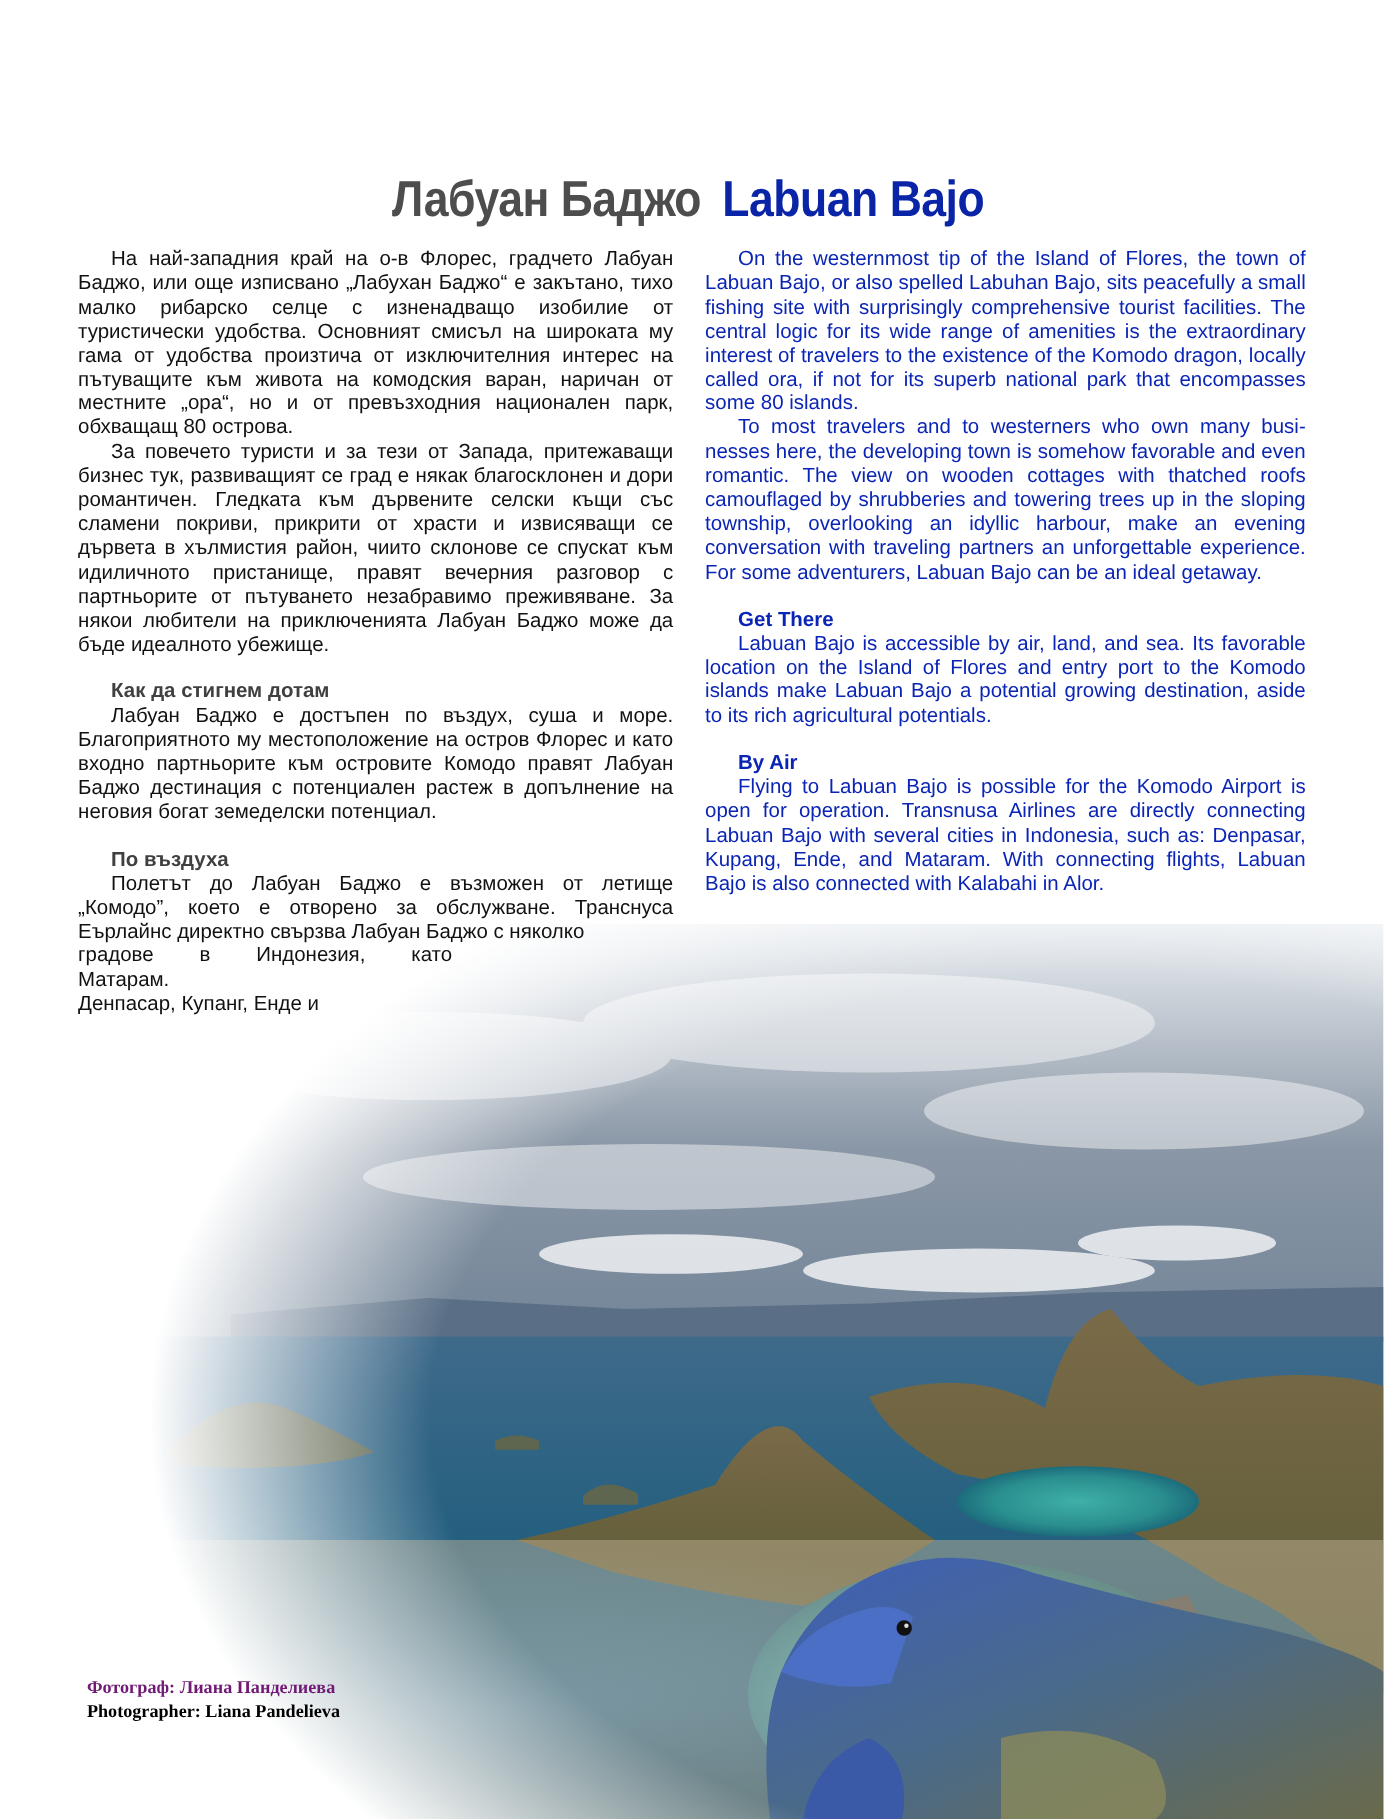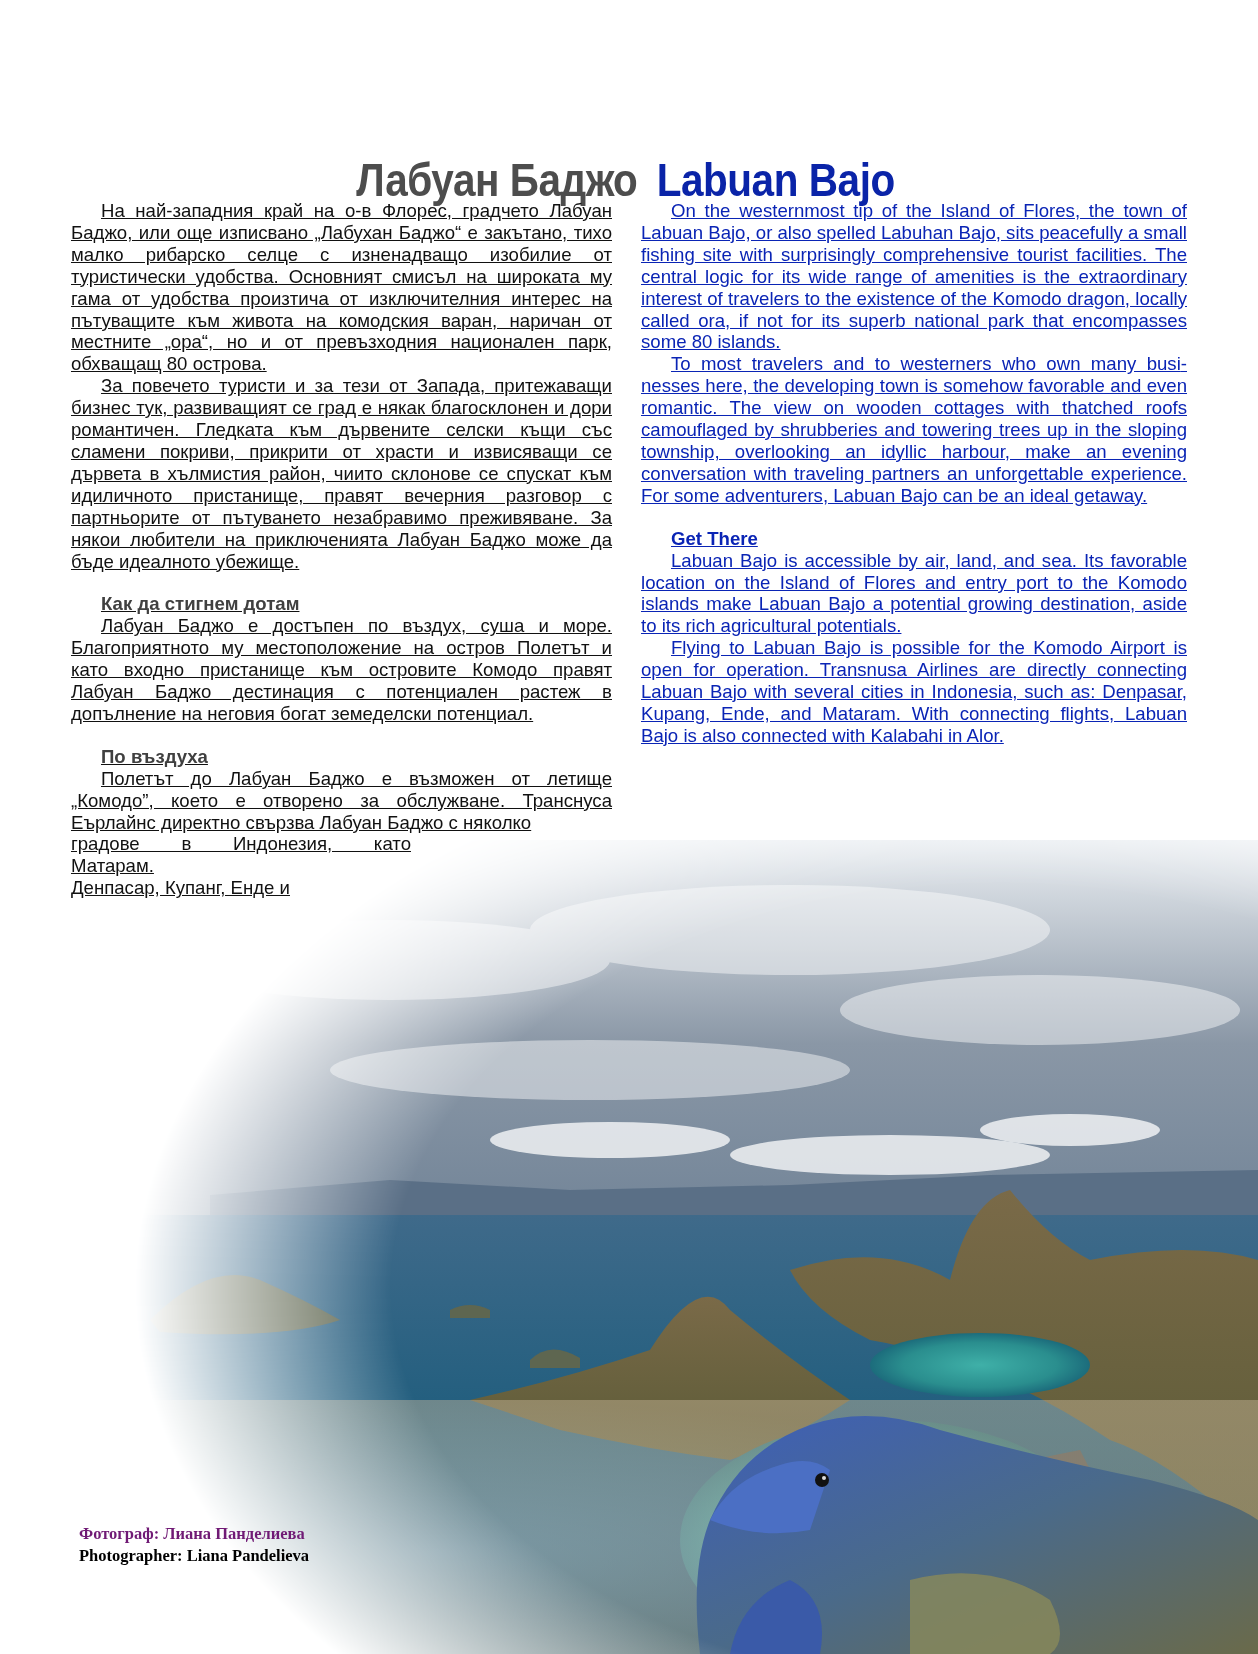--- a/index.html
+++ b/index.html
@@ -11,22 +11,22 @@
   .title {
     position: absolute; top: 122px; left: 0; width: 1258px;
     text-align: center; font-size: 46px; font-weight: bold;
     letter-spacing: -0.5px; white-space: nowrap;
     transform: scaleX(0.88); transform-origin: 600px 0;
   }
   .title .bg { color: #4d4d4d; }
   .title .en { color: #0a24a8; margin-left: 22px; }
 
   .col {
-    position: absolute; top: 200px; font-size: 18.6px; line-height: 21.9px;
-    text-align: justify; z-index: 3; text-decoration: underline;
+    position: absolute; top: 224px; font-size: 18.6px; line-height: 21.9px;
+    text-align: justify; z-index: 3;
   }
   .col.left  { left: 71px;  width: 541px; color: #111; }
   .col.right { left: 641px; width: 546px; color: #0a24b5; }
   .col p { margin: 0; text-indent: 30px; }
   .col h3 { margin: 21px 0 0 0; font-size: 18.6px; font-weight: bold; text-indent: 30px; line-height: 21.9px; }
   .col.left h3 { color: #404040; }
   .col.right h3 { color: #0a24b5; }
   .narrow { display: block; width: 340px; text-align: justify; text-align-last: justify; }
 
   
@@ -47,35 +47,36 @@
 <body>
 
 <h1 class="title">
   <span class="bg">Лабуан Баджо</span><span class="en">Labuan Bajo</span>
 </h1>
 
 <div class="col left">
   <p>На най-западния край на о-в Флорес, градчето Лабуан Баджо, или още изписвано „Лабухан Баджо“ е закътано, тихо малко рибарско селце с изненадващо изобилие от туристически удобства. Основният смисъл на широката му гама от удобства произтича от  изключителния интерес на пътуващите към живота на комодския варан, наричан от местните „ора“, но и от превъзходния национален парк, обхващащ 80 острова.</p>
   <p>За повечето туристи и за тези от Запада, притежаващи бизнес тук, развиващият се град е някак благосклонен и дори романтичен. Гледката към дървените селски къщи със сламени покриви, прикрити от храсти и извисяващи се дървета в хълмистия район, чиито склонове се спускат към идиличното пристанище, правят вечерния разговор с партньорите от пътуването незабравимо преживяване. За някои любители на приключенията Лабуан Баджо може да бъде идеалното убежище.</p>
   <h3>Как да стигнем дотам</h3>
-  <p>Лабуан Баджо е достъпен по въздух, суша и море. Благоприятното му местоположение на остров Полетът и като входно пристанище към островите Комодо правят Лабуан Баджо дестинация с потенциален растеж в допълнение на неговия богат земеделски потенциал.</p>
+  <p>Лабуан Баджо е достъпен по въздух, суша и море. Благоприятното му местоположение на остров Флорес и като входно партньорите към островите Комодо правят Лабуан Баджо дестинация с потенциален растеж в допълнение на неговия богат земеделски потенциал.</p>
   <h3>По въздуха</h3>
   <p><span>Полетът до Лабуан Баджо е възможен от летище „Комодо”, което е отворено за обслужване. Транснуса Еърлайнс директно свързва Лабуан Баджо с няколко</span></p>
   <div style="text-indent:0">
     <span class="narrow">градове в Индонезия, като</span>
     <span style="display:block">Матарам.</span>
     <span style="display:block">Денпасар, Купанг, Енде и</span>
   </div>
 </div>
 
 <div class="col right">
   <p>On the westernmost tip of the Island of Flores, the town of Labuan Bajo, or also spelled Labuhan Bajo, sits peacefully a small fishing site with surprisingly comprehensive tourist fa­cilities. The central logic for its wide range of amenities is the extraordinary interest of travelers to the existence of the Ko­modo dragon, locally called ora, if not for its superb national park that encompasses some 80 islands.</p>
   <p>To most travelers and to westerners who own many busi­nesses here, the developing town is somehow favorable and even romantic. The view on wooden cottages with thatched roofs camouflaged by shrubberies and towering trees up in the sloping township, overlooking an idyllic harbour, make an evening conversation with traveling partners an unforgettable experience. For some adventurers, Labuan Bajo can be an ideal getaway.</p>
   <h3>Get There</h3>
   <p>Labuan Bajo is accessible by air, land, and sea. Its fa­vorable location on the Island of Flores and entry port to the Komodo islands make Labuan Bajo a potential growing des­tination, aside to its rich agricultural potentials.</p>
+  <h3>By Air</h3>
   <p>Flying to Labuan Bajo is possible for the Komodo Airport is open for operation. Transnusa Airlines are directly con­necting Labuan Bajo with several cities in Indonesia, such as: Denpasar, Kupang, Ende, and Mataram. With connecting flights, Labuan Bajo is also connected with Kalabahi in Alor.</p>
 </div>
 
 <div class="photo" aria-label="Aerial view of Padar Island bays under cloudy sky with a Komodo dragon in the foreground">
   <svg viewBox="0 0 1168 814" preserveAspectRatio="none">
     <defs>
       <linearGradient id="sky" x1="0" y1="0" x2="0" y2="1">
         <stop offset="0" stop-color="#e9edf1"></stop>
         <stop offset="0.25" stop-color="#8a97a6"></stop>
         <stop offset="0.5" stop-color="#6f8296"></stop>

